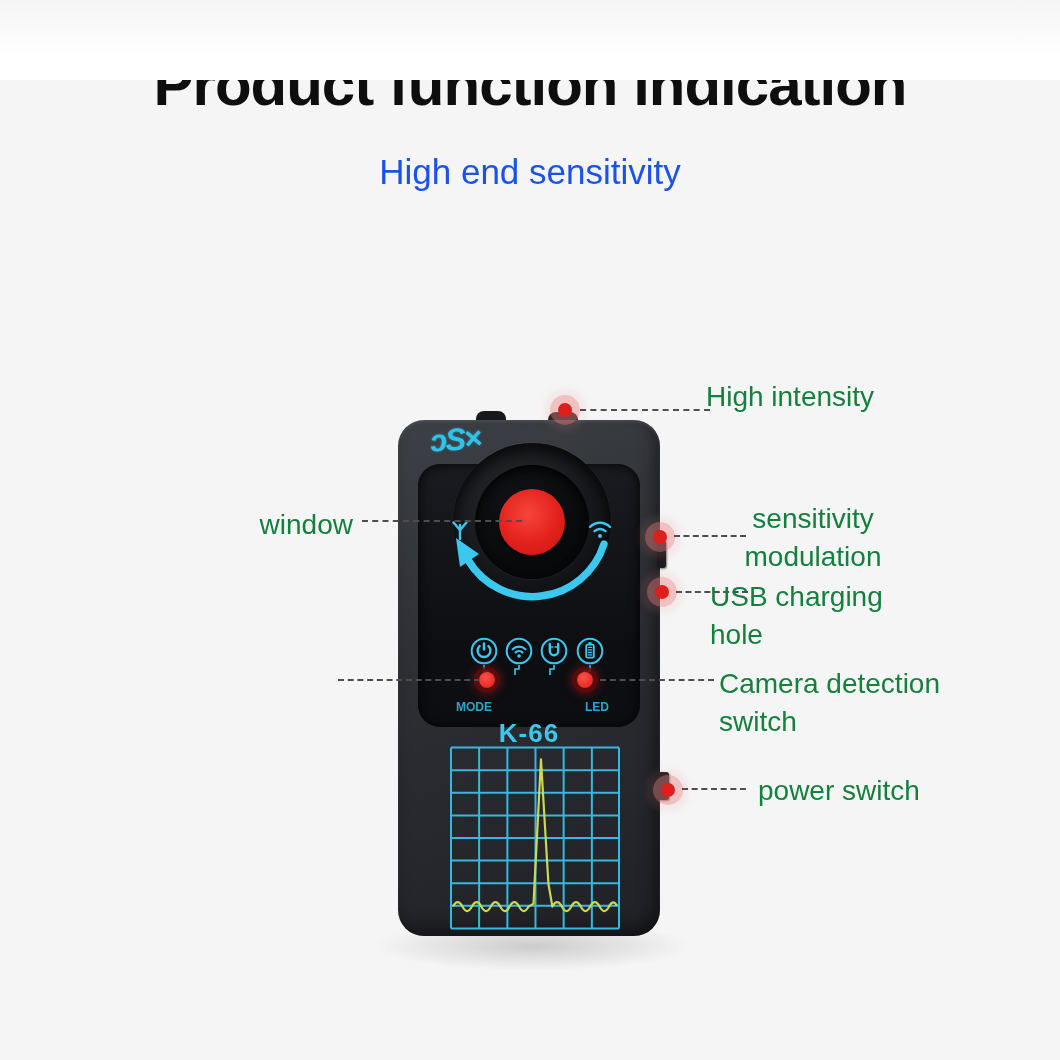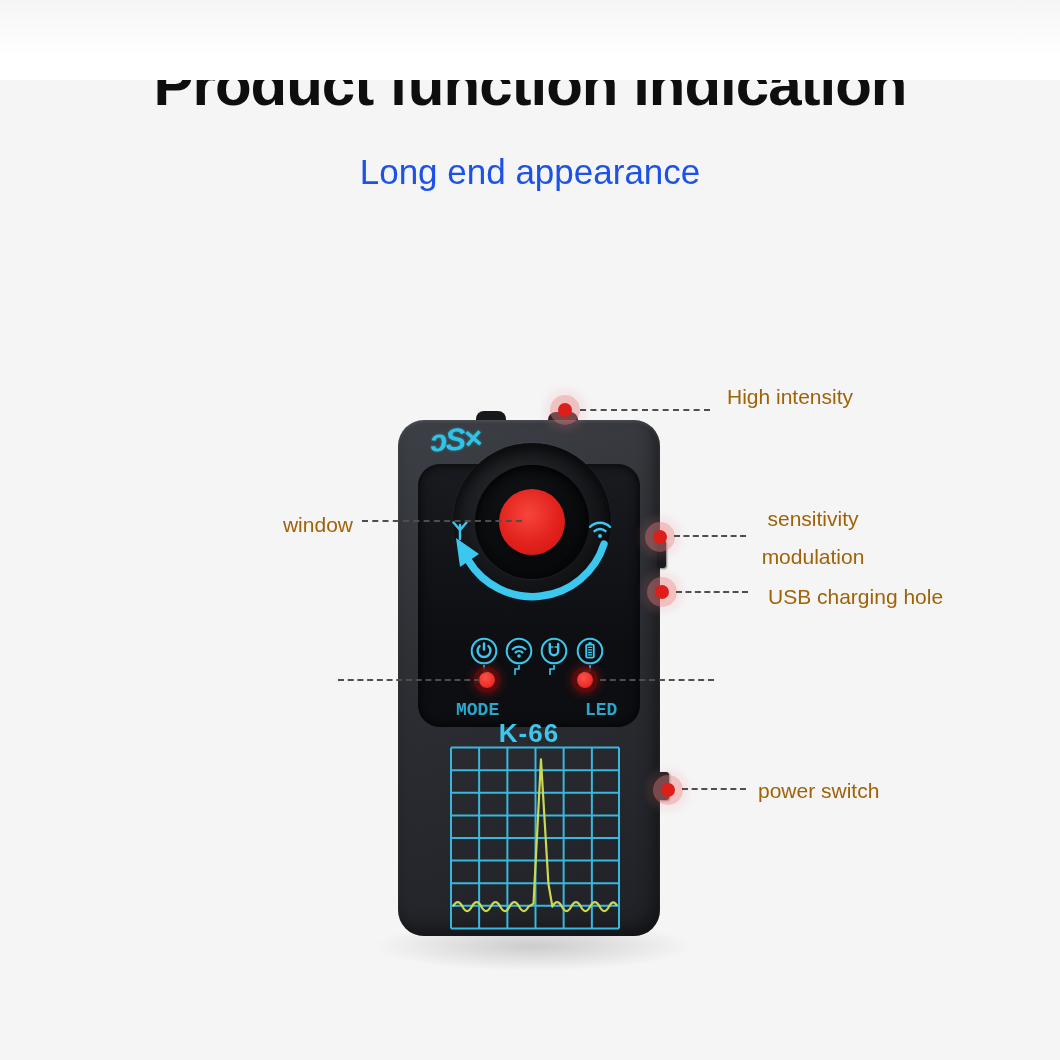--- a/index.html
+++ b/index.html
@@ -48,47 +48,47 @@
   .ant-svg{position:absolute;left:52px;top:100px;width:20px;height:22px;}
   .wifi-side-svg{position:absolute;left:188px;top:96px;width:28px;height:24px;}
   
   .icon-svg{position:absolute;top:216px;width:30px;height:30px;}
   .ic1{left:71px;} .ic2{left:106px;} .ic3{left:141px;} .ic4{left:177px;}
   .traces{position:absolute;left:60px;top:244px;width:150px;height:18px;}
   .led{position:absolute;width:16px;height:16px;border-radius:50%;
     background:radial-gradient(circle at 40% 35%,#ff5149,#da1c17);
     box-shadow:0 0 0 5px rgba(95,10,10,.85), 0 0 9px 7px rgba(180,25,25,.35);}
   .led-mode{left:81px;top:252px;} .led-cam{left:179px;top:252px;}
-  .small-label{position:absolute;top:280px;font-family:Liberation Mono, monospace;
-    font-size:18px;font-weight:700;color:#2aa6ca;letter-spacing:0px;}
+  .small-label{position:absolute;top:280px;font-family:Liberation Sans, sans-serif;
+    font-size:12px;font-weight:700;color:#2aa6ca;letter-spacing:0px;}
   .lbl-mode{left:58px;} .lbl-led{left:187px;}
   .model{position:absolute;left:0;top:298px;width:262px;text-align:center;
     font-size:26px;font-weight:700;color:#3fc6ec;letter-spacing:1px;}
   .grid-svg{position:absolute;left:52px;top:326px;width:170px;height:184px;}
   
   .marker{position:absolute;width:14px;height:14px;border-radius:50%;background:#dc1f1b;
     box-shadow:0 0 0 8px rgba(236,128,128,.38), 0 0 6px 14px rgba(236,128,128,.12);}
   .leader{position:absolute;height:0;border-top:2px dashed #4e4e4e;}
   
-  .callout{position:absolute;font-size:21px;line-height:38px;color:#a16207;}
+  .callout{position:absolute;font-size:28px;line-height:38px;color:#15803d;}
   .c-probe{left:690px;top:378px;width:200px;text-align:center;}
   .c-window{left:225px;top:506px;width:128px;text-align:right;}
   .c-sens{left:723px;top:500px;width:180px;text-align:center;}
-  .c-usb{left:768px;top:578px;width:220px;}
+  .c-usb{left:710px;top:578px;width:220px;}
   .c-long{left:88px;top:646px;width:262px;text-align:center;}
   .c-cam{left:719px;top:665px;width:280px;}
   .c-power{left:758px;top:772px;width:180px;}
 </style>
 </head>
 <body>
 
 <div class="canvas">
 
   <div class="title">Product function indication</div>
-  <div class="subtitle">Long end appearance</div>
+  <div class="subtitle">High end sensitivity</div>
 
   <div class="device">
     <div class="dev-shadow"></div>
     <div class="bump bump1"></div>
     <div class="bump bump2"></div>
     <div class="dev-body"></div>
     <div class="nub nub-sens"></div>
     <div class="nub nub-power"></div>
     <div class="panel"></div>
     <div class="brand">ɔS×</div>
@@ -194,18 +194,21 @@
   <div class="callout c-sens">
     <div>sensitivity</div>
     <div>modulation</div>
   </div>
   <div class="callout c-window">
     <div>window</div>
   </div>
   <div class="callout c-usb">
     <div>USB charging hole</div>
   </div>
+  <div class="callout c-cam">
+    <div>Camera detection switch</div>
+  </div>
   <div class="callout c-power">
     <div>power switch</div>
   </div>
 
   <div class="bottom-fade"></div>
 </div>
 
 </body></html>

